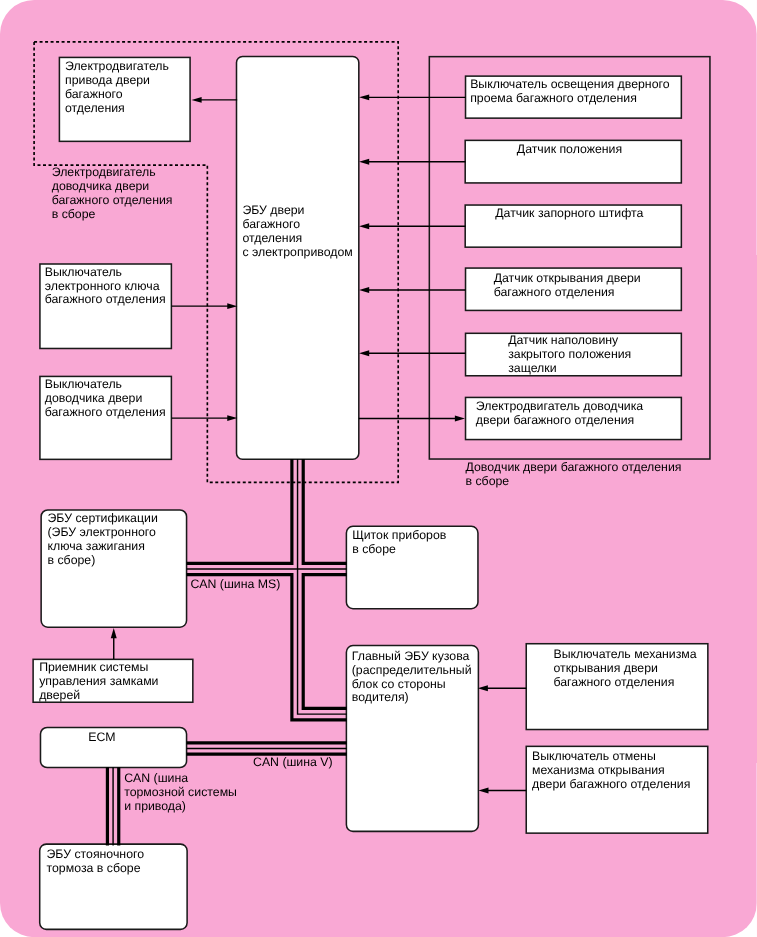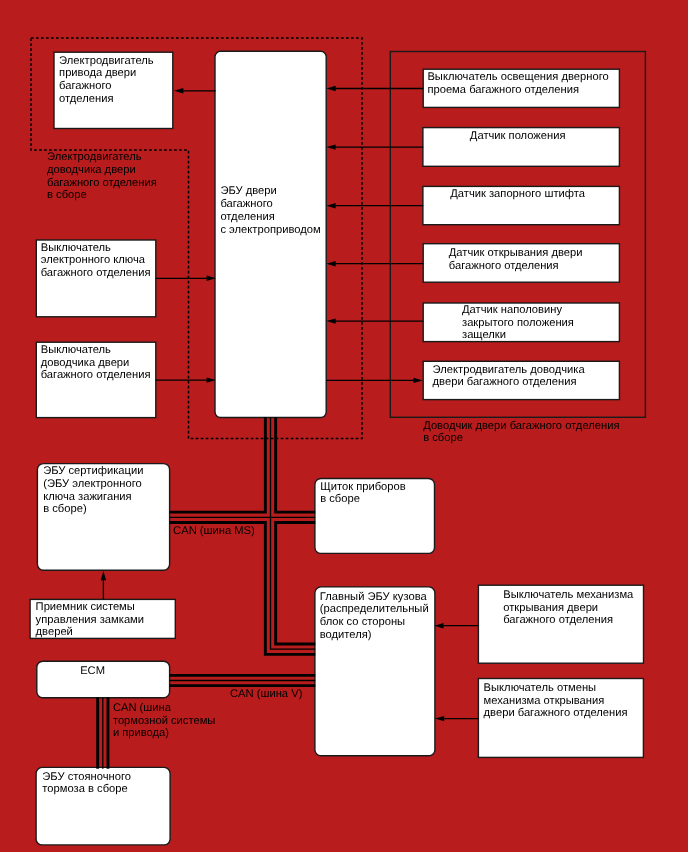--- a/index.html
+++ b/index.html
@@ -1,19 +1,19 @@
 <!DOCTYPE html>
 <html><head>
 <meta charset="utf-8">
 <title>Trunk door system block diagram</title>
 <style>
   html,body{margin:0;padding:0;background:#ffffff;}
   body{width:688px;height:852px;overflow:hidden;
        font-family:"Liberation Sans",sans-serif;color:#000;}
-  #stage{position:relative;width:688px;height:852px;background:#b91c1c;}
+  #stage{position:relative;width:688px;height:852px;background:#f9a8d4;border-radius:31px;}
   svg#svgroot{position:absolute;left:0;top:0;display:block;
                transform:translateZ(0);}
   .box{fill:#ffffff;stroke:#1a1a1a;stroke-width:1.4;}
   .rbox{fill:#ffffff;stroke:#1a1a1a;stroke-width:1.4;}
   .grp{fill:none;stroke:#1a1a1a;stroke-width:1.4;}
   .dash{fill:none;stroke:#000;stroke-width:1.5;stroke-dasharray:2.7 2.3;}
   .ln{stroke:#000;stroke-width:1.3;fill:none;}
   .ah{fill:#000;stroke:none;}
   .bus{stroke:#000;fill:none;}
   .bus-o{stroke-width:2.9;}

